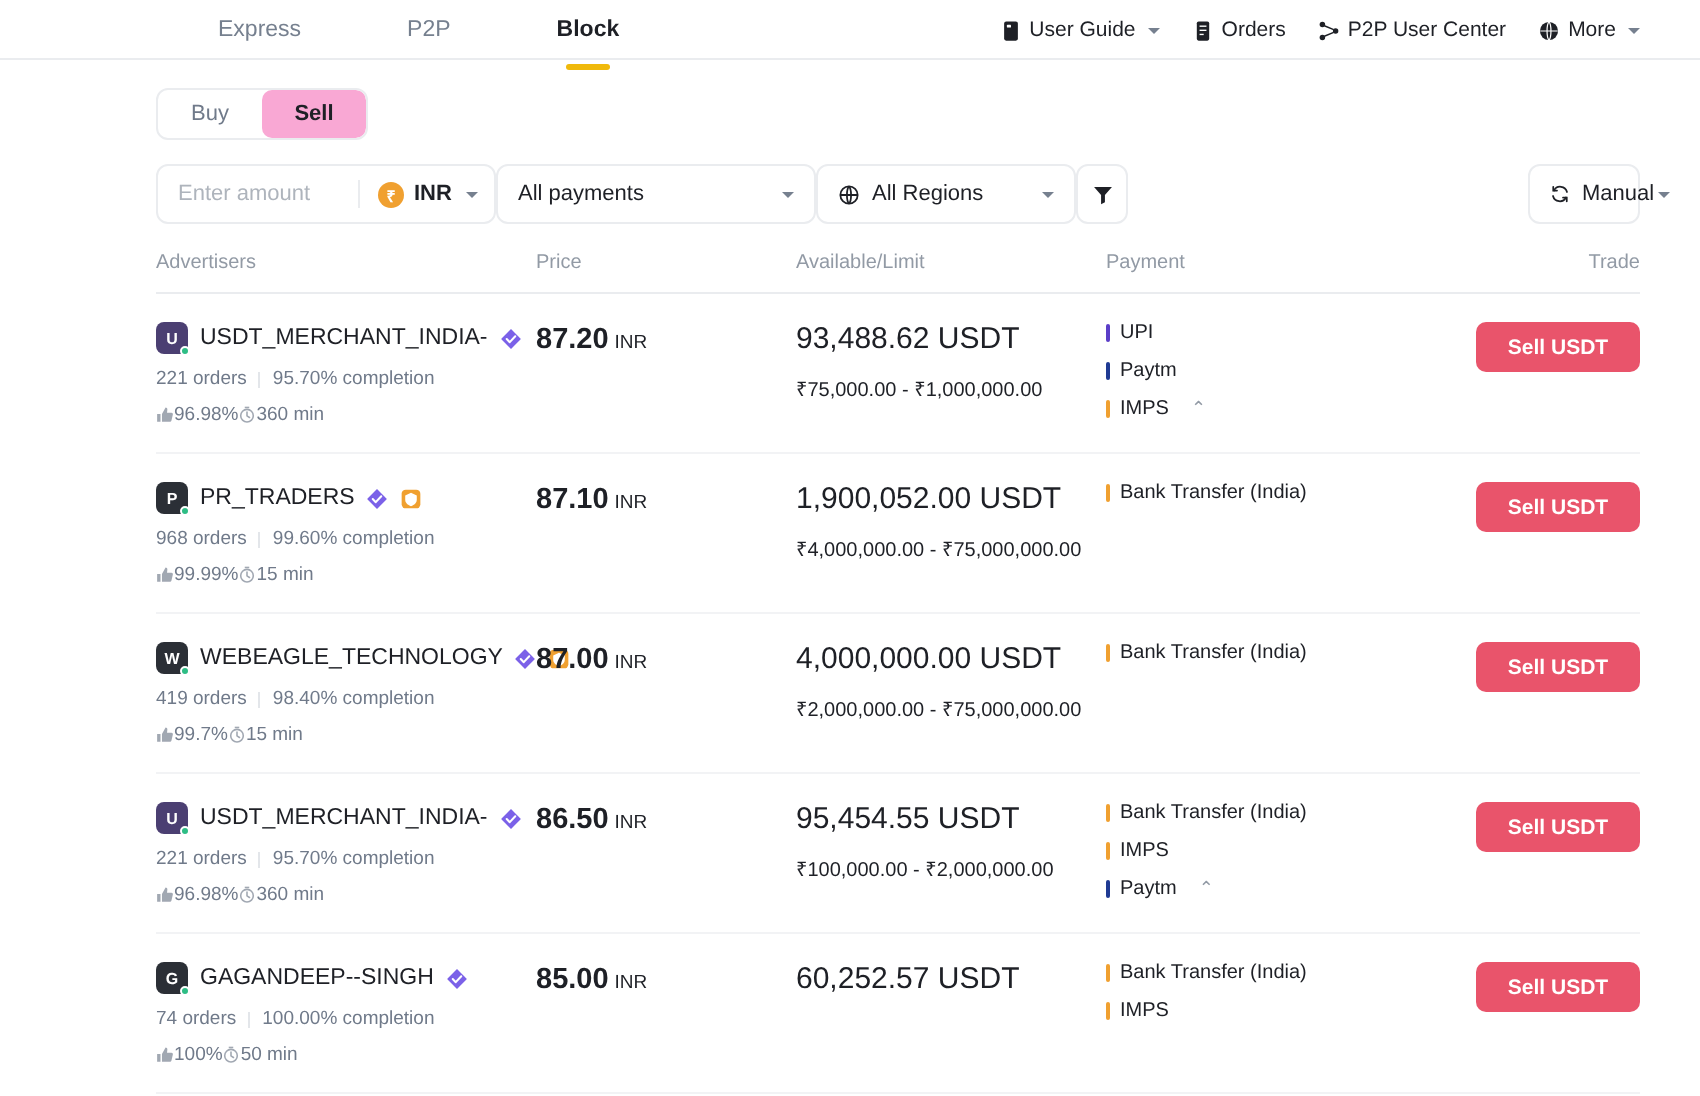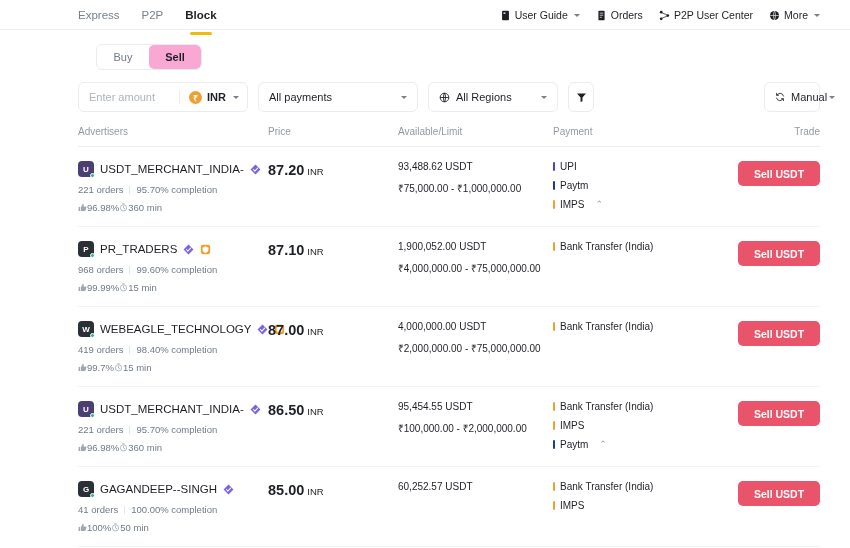--- a/index.html
+++ b/index.html
@@ -20,20 +20,21 @@
     position: relative;
   }
   .nav-left { display: flex; align-items: center; gap: 22px; }
   .nav-tab {
     font-size: 11.5px;
     color: #76808f;
     cursor: pointer;
     position: relative;
     padding-bottom: 1px;
     white-space: nowrap;
+    margin-left: 31px;
   }
   .nav-tab.active { color: #1e2026; font-weight: bold; text-align: right; }
   .nav-tab.active::after {
     content: "";
     position: absolute;
     left: 50%;
     transform: translateX(-50%);
     bottom: -13px;
     width: 22px; height: 2.5px;
     background: #f0b90b;
@@ -65,21 +66,21 @@
   }
   .topnav-sep {
     position: absolute;
     left: 0; right: 0; bottom: 0;
     height: 1px;
     background: #eaecef;
   }
 
   
   .filters { padding: 14px 30px 0 78px; }
-  .filter-row1 { display: flex; align-items: center; gap: 18px; height: 26px; margin-left: 18px; }
+  .filter-row1 { display: flex; align-items: center; gap: 18px; height: 26px; }
 
   .bs-toggle {
     display: flex;
     border: 1px solid #eaecef;
     border-radius: 6px;
     height: 26px;
     overflow: hidden;
     background: #fff;
   }
   .bs-btn {
@@ -99,21 +100,21 @@
   .coins { display: flex; align-items: center; gap: 17px; margin-left: 4px; }
   .coin {
     font-size: 10.5px;
     color: #707a8a;
     cursor: pointer;
     letter-spacing: .2px;
   }
   .coin.active { color: #f0a030; font-weight: bold; }
 
   .filter-row2 {
-    display: flex; align-items: center; gap: 10px;
+    display: flex; align-items: center; gap: 0;
     margin-top: 12px;
   }
   .fbox {
     height: 30px;
     border: 1px solid #eaecef;
     border-radius: 6px;
     background: #fff;
     display: flex;
     align-items: center;
     padding: 0 10px;
@@ -212,21 +213,21 @@
     margin-top: 7px;
     display: flex; align-items: center; gap: 0;
   }
   .mini-ic { width: 9px; height: 9px; display: inline-flex; opacity: .65; }
 
   
   .price-val { font-size: 14.5px; font-weight: bold; color: #1e2026; margin-top: 28px; }
   .price-cur { font-size: 9.5px; font-weight: normal; color: #1e2026; margin-left: 3px; }
 
   
-  .avail-qty { font-size: 10px; color: #1e2026; }
+  .avail-qty { font-size: 15px; color: #1e2026; }
   .avail-lim { font-size: 10px; color: #1e2026; margin-top: 9px; }
 
   
   .pay-item {
     display: flex; align-items: center; gap: 5px;
     font-size: 10px; color: #1e2026;
     margin-bottom: 8px;
   }
   .pay-item:last-child { margin-bottom: 0; }
   .pbar { width: 2px; height: 9px; border-radius: 1px; flex: none; }
@@ -615,21 +616,21 @@
             <span class="avatar" style="background:#2b2f36">G<span class="dot"></span></span>
             <span class="adv-name">GAGANDEEP--SINGH</span>
             <span class="badge">
               <svg width="11" height="11" viewBox="0 0 16 16">
                 <path d="M8 .8 15.2 8 8 15.2.8 8z" fill="#7b61e8"></path>
                 <path d="m4.9 8 2.2 2.3 4-4.3" stroke="#fff" stroke-width="1.5" fill="none" stroke-linecap="round" stroke-linejoin="round"></path>
               </svg>
             </span>
           </div>
           <div class="adv-stats">
-            <span>41 orders</span>
+            <span>74 orders</span>
             <span class="sep"></span>
             <span>100.00% completion</span>
           </div>
           <div class="adv-meta">
             <span class="mini-ic">
               <svg width="9" height="9" viewBox="0 0 16 16" fill="#707a8a">
                 <path d="M1 7h3v7H1zM5.3 7 8.5 1.3c1 0 1.7.7 1.6 1.7L9.8 6h4c.8 0 1.4.8 1.2 1.6l-1.2 5c-.2.8-.8 1.4-1.7 1.4H5.3z"></path>
               </svg>
             </span>
             <span>100%</span>

